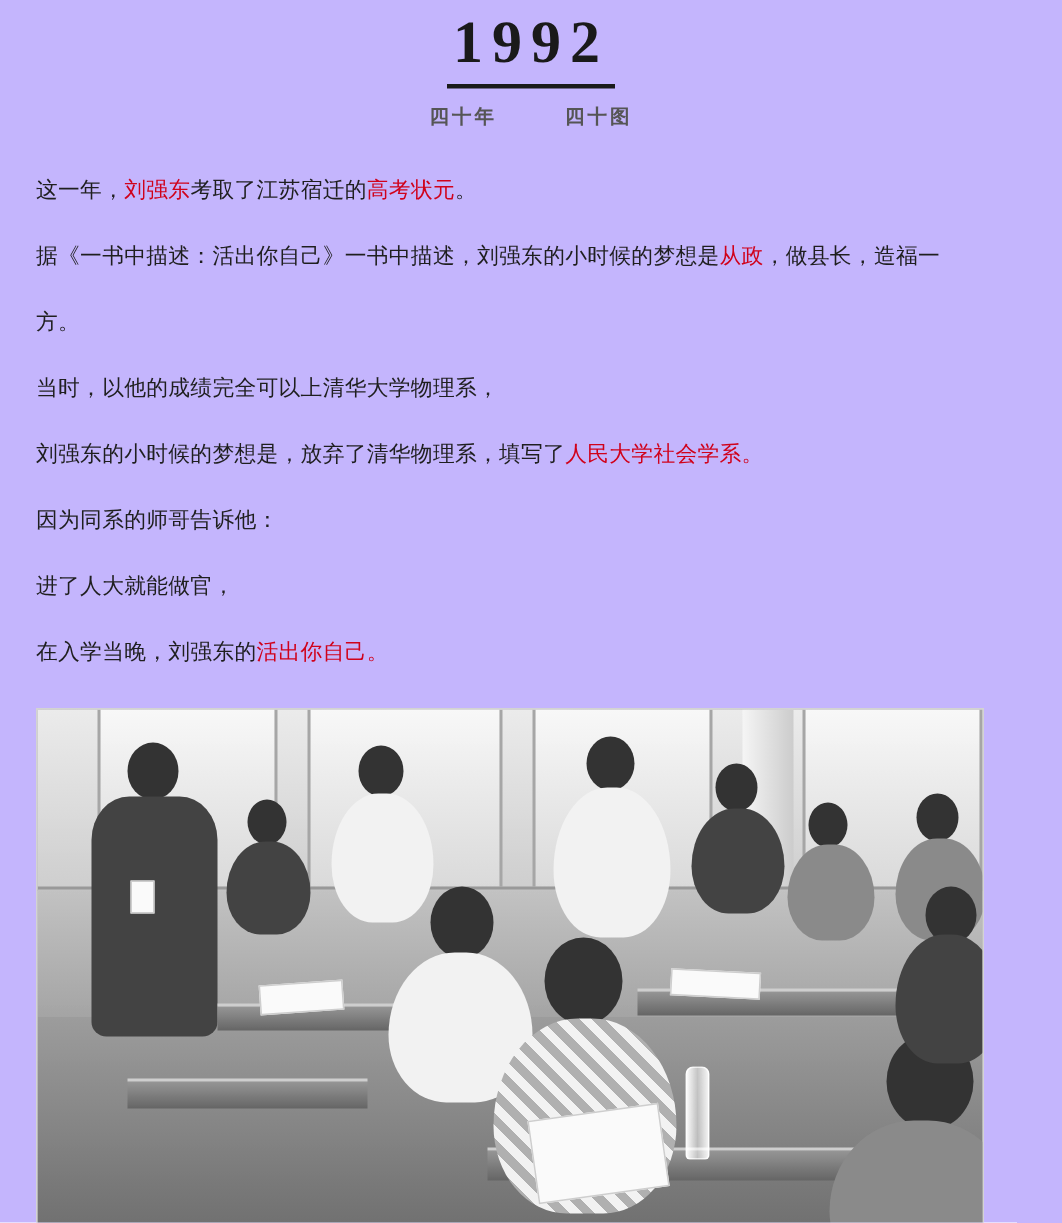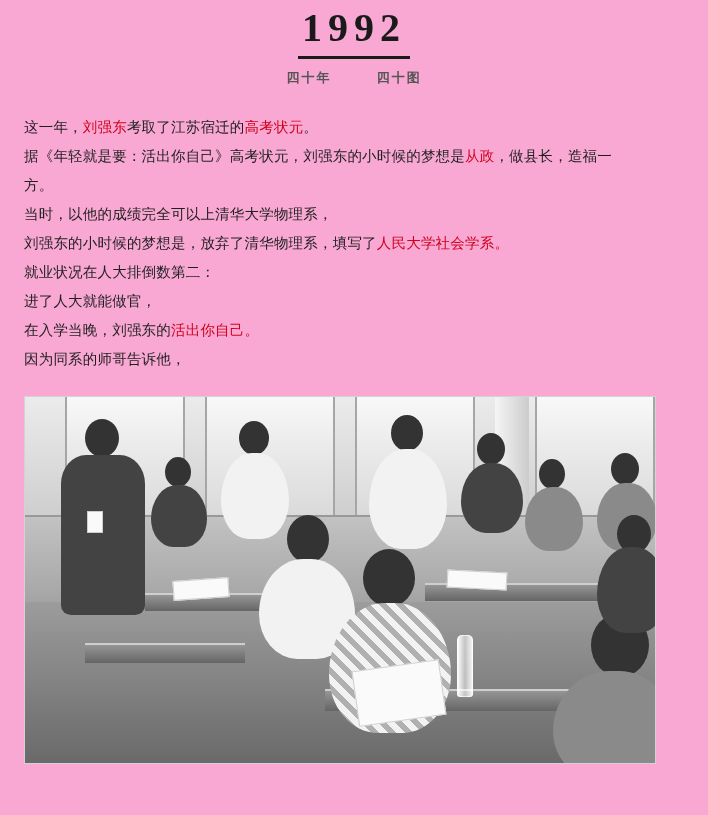--- a/index.html
+++ b/index.html
@@ -11,21 +11,21 @@
     width: 708px;
     height: 815px;
     position: relative;
     font-family: "Liberation Sans", sans-serif;
     overflow: hidden;
   }
   .page {
     width: 708px;
     height: 815px;
     position: relative;
-    background: #f9a8d4;
+    background: #c4b5fd;
     padding: 0;
   }
 
   
   .header {
     text-align: center;
     padding-top: 6px;
   }
   .year-title {
     display: inline-block;
@@ -51,21 +51,21 @@
   }
 
   
   .body-text {
     margin: 26px 24px 0 24px;
     font-size: 14.5px;
     line-height: 29px;
     color: #1f1f1f;
     letter-spacing: 0.2px;
   }
-  .body-text .ln { display: block; white-space: nowrap; }
+  .body-text .ln { display: block; white-space: nowrap; margin-top: 15px; }
   .hl { color: #d0021b; }
 
   
   .photo-wrap {
     margin: 22px 24px 0 24px;
     width: 632px;
     height: 368px;
     border: 1px solid #cfcfcf;
     background: #dedad2;
     position: relative;
@@ -150,28 +150,27 @@
     <div class="year-title">1992</div>
     <div class="subtitle">
       <span>四十年</span>
       <span class="gap"></span>
       <span>四十图</span>
     </div>
   </div>
 
   <div class="body-text" id="body-text">
       <div class="ln"><span>这一年，</span><span class="hl">刘强东</span><span>考取了江苏宿迁的</span><span class="hl">高考状元</span><span>。</span></div>
-      <div class="ln"><span>据《年轻就是要：活出你自己》高考状元，刘强东的小时候的梦想是</span><span class="hl">从政</span><span>，做县长，造福一</span></div>
+      <div class="ln"><span>据《一书中描述：活出你自己》一书中描述，刘强东的小时候的梦想是</span><span class="hl">从政</span><span>，做县长，造福一</span></div>
       <div class="ln"><span>方。</span></div>
       <div class="ln"><span>当时，以他的成绩完全可以上清华大学物理系，</span></div>
       <div class="ln"><span>刘强东的小时候的梦想是，放弃了清华物理系，填写了</span><span class="hl">人民大学社会学系。</span></div>
-      <div class="ln"><span>就业状况在人大排倒数第二：</span></div>
+      <div class="ln"><span>因为同系的师哥告诉他：</span></div>
       <div class="ln"><span>进了人大就能做官，</span></div>
       <div class="ln"><span>在入学当晚，刘强东的</span><span class="hl">活出你自己。</span></div>
-      <div class="ln"><span>因为同系的师哥告诉他，</span></div>
     </div>
 
   <div class="photo-wrap">
     <div class="photo">
       <div class="wall"></div>
       <div class="win" style="left:40px;width:120px;"></div>
       <div class="win" style="left:180px;width:130px;"></div>
       <div class="win" style="left:330px;width:120px;"></div>
       <div class="pillar" style="left:470px;"></div>
       <div class="win" style="left:510px;width:120px;"></div>

